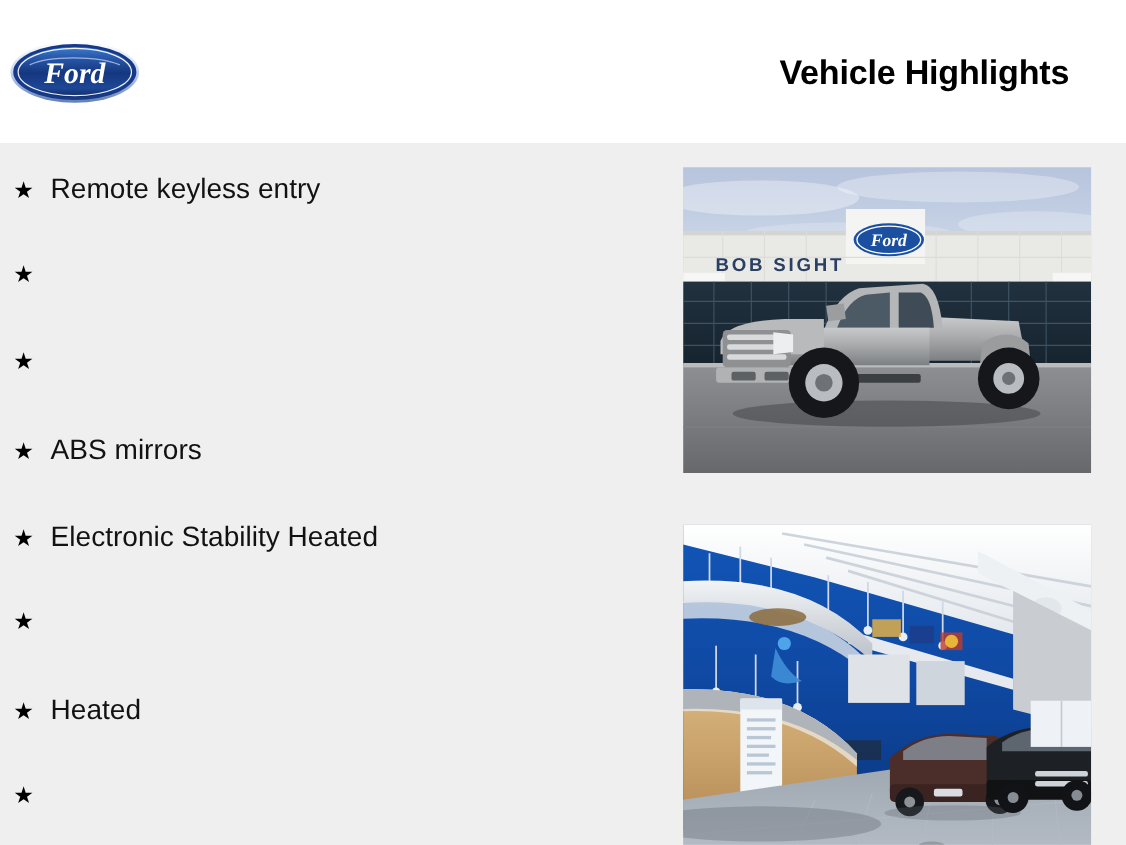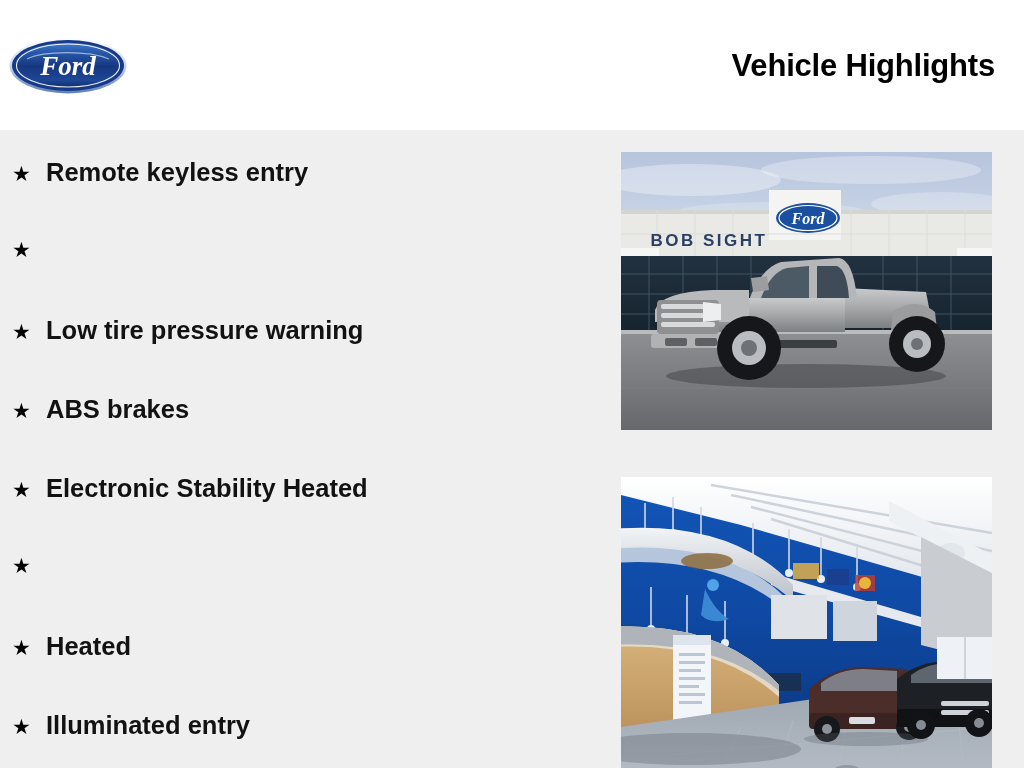--- a/index.html
+++ b/index.html
@@ -29,21 +29,21 @@
     position: absolute;
     left: 9px;
     top: 37px;
     width: 118px;
     height: 57px;
   }
   .brand-logo svg { display: block; width: 118px; height: 57px; }
 
   .page-title {
     position: absolute;
-    right: 29px;
+    right: 52px;
     top: 48px;
     font-size: 31px;
     font-weight: bold;
     color: #000000;
     letter-spacing: -0.2px;
     white-space: nowrap;
   }
 
   
   .content {
@@ -73,21 +73,20 @@
     width: 34px;
     font-size: 21px;
     color: #000;
     line-height: 1;
     flex: none;
   }
   .feature-label {
     font-size: 25.5px;
     color: #121212;
     line-height: 1;
-    font-weight: bold;
   }
 
   
   .photo {
     position: absolute;
     overflow: hidden;
     background: #cfd4dd;
   }
   .photo-exterior { left: 621px; top: 22px;  width: 371px; height: 278px; }
   .photo-interior { left: 621px; top: 347px; width: 371px; height: 378px; }
@@ -134,45 +133,43 @@
       <span class="feature-bullet">★</span>
       <span class="feature-label">Remote keyless entry</span>
     </li>
 
     <li class="feature-item" style="top:109px;">
       <span class="feature-bullet">★</span>
     </li>
 
     <li class="feature-item" style="top:188px;">
       <span class="feature-bullet">★</span>
-      <span class="feature-label">Low tire pressure warning</span>
     </li>
 
     <li class="feature-item" style="top:267px;">
       <span class="feature-bullet">★</span>
-      <span class="feature-label">ABS brakes</span>
+      <span class="feature-label">ABS mirrors</span>
     </li>
 
     <li class="feature-item" style="top:346px;">
       <span class="feature-bullet">★</span>
       <span class="feature-label">Electronic Stability Heated</span>
     </li>
 
     <li class="feature-item" style="top:425px;">
       <span class="feature-bullet">★</span>
     </li>
 
     <li class="feature-item" style="top:504px;">
       <span class="feature-bullet">★</span>
       <span class="feature-label">Heated</span>
     </li>
 
     <li class="feature-item" style="top:583px;">
       <span class="feature-bullet">★</span>
-      <span class="feature-label">Illuminated entry</span>
     </li>
   </ul>
 
   <div class="photo photo-exterior">
     <svg class="photo-inner" viewBox="0 0 371 278" preserveAspectRatio="none" xmlns="http://www.w3.org/2000/svg">
       <defs>
         <linearGradient id="skyG" x1="0" y1="0" x2="0" y2="1">
           <stop offset="0%" stop-color="#b7c4dd"></stop>
           <stop offset="40%" stop-color="#c3cfe3"></stop>
           <stop offset="100%" stop-color="#dde4ef"></stop>

